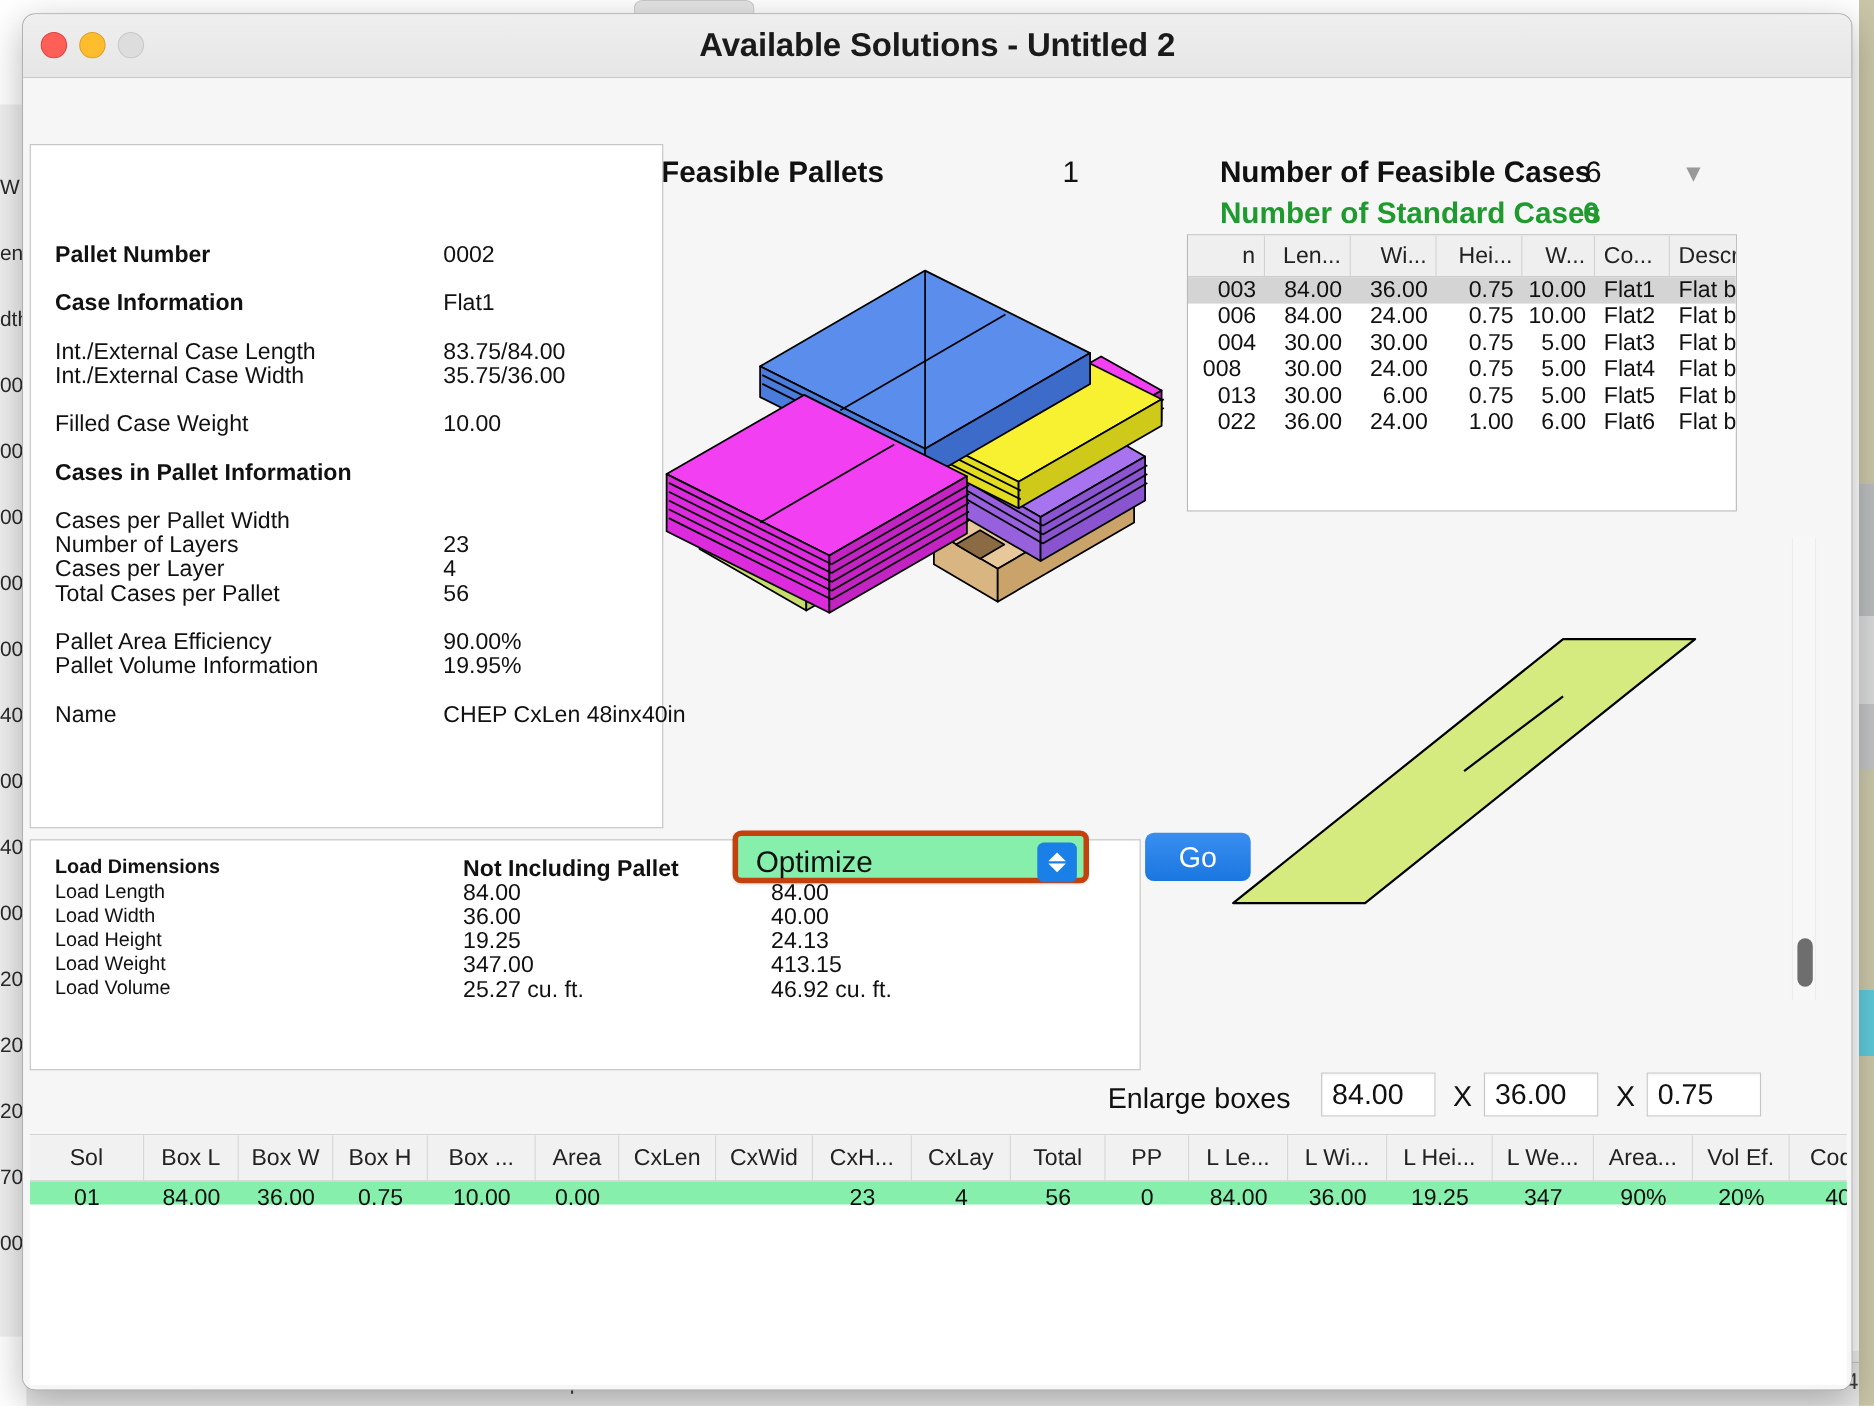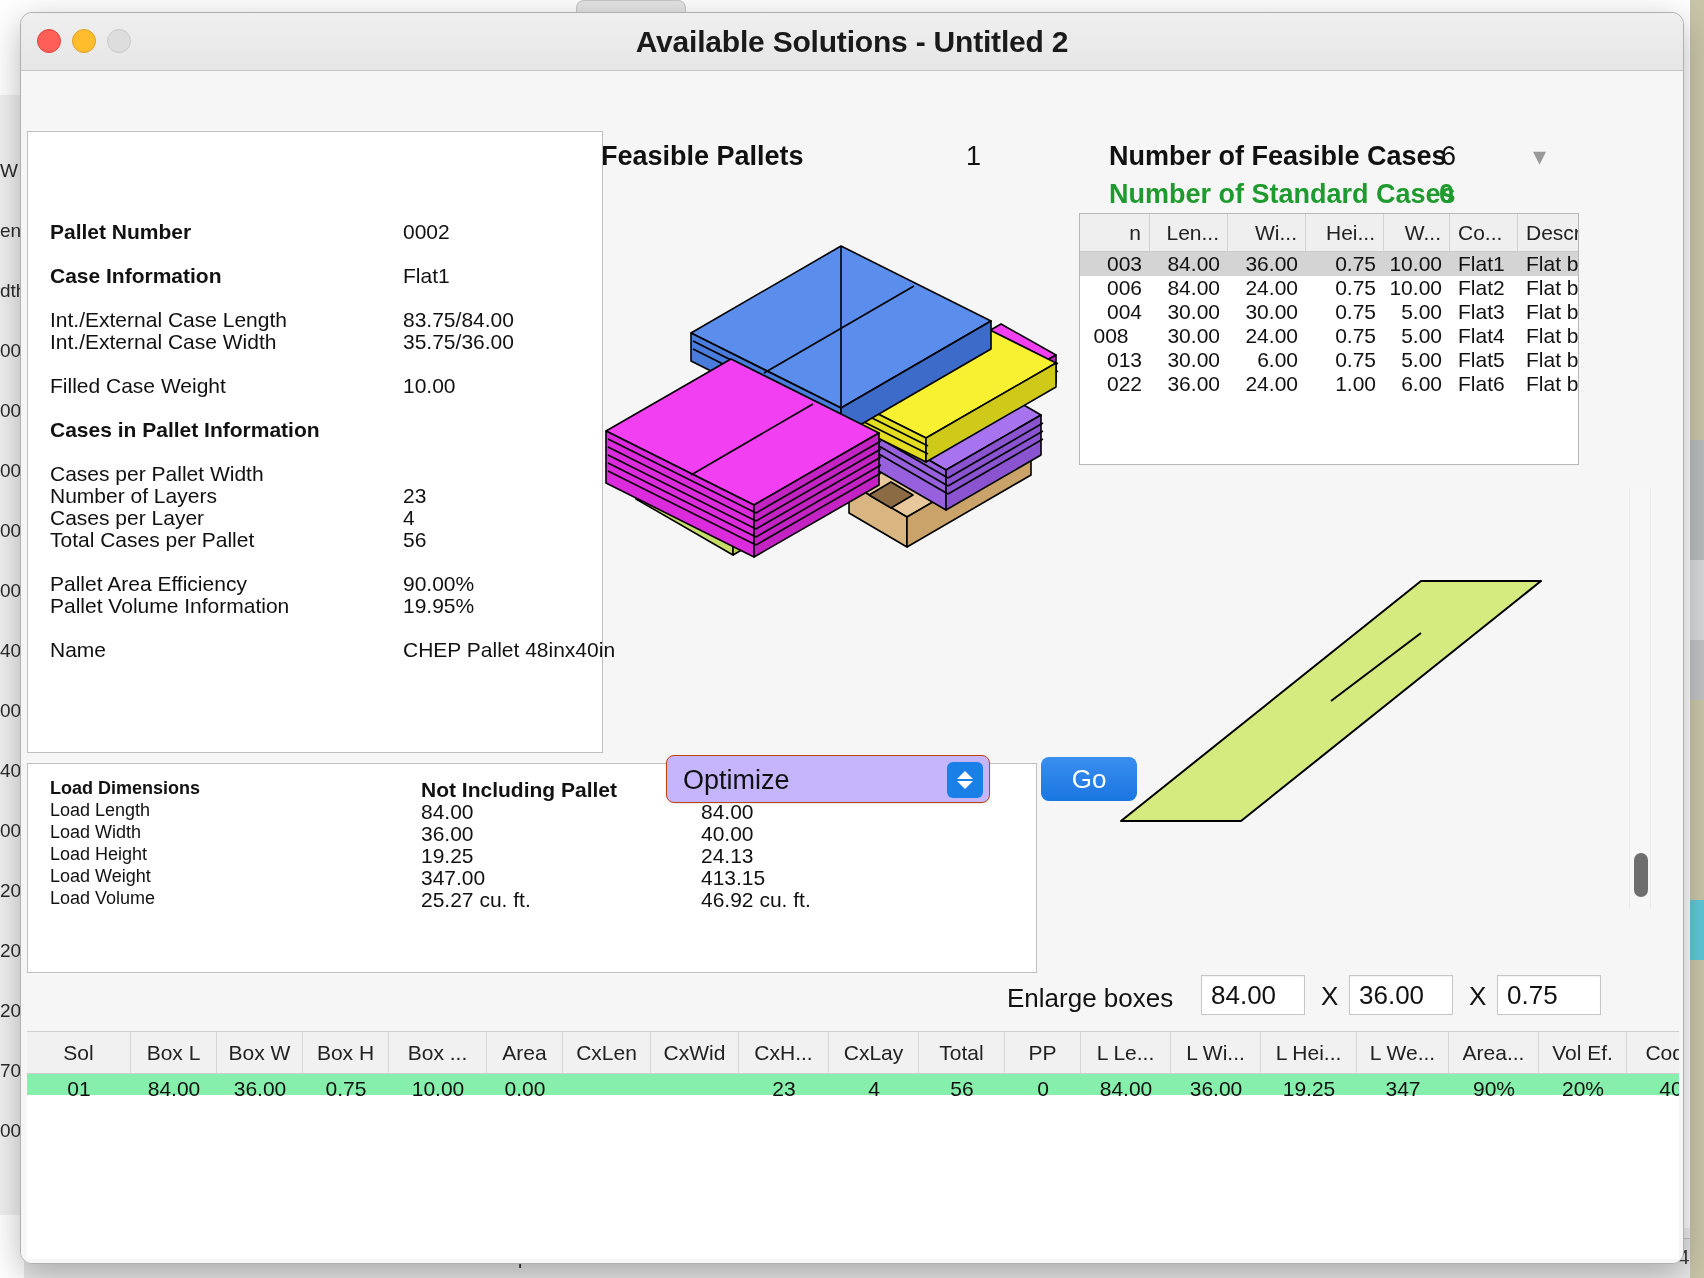--- a/index.html
+++ b/index.html
@@ -167,21 +167,21 @@
   .pallet-view {
     position: absolute; left: 580px; top: 112px;
     width: 470px; height: 470px;
   }
   .pallet-view svg { display: block; }
 
   
   .optimize-select {
     position: absolute; left: 645px; top: 684px;
     width: 324px; height: 48px;
-    background: #c4b5fd; border: 1px solid #c2410c; border-radius: 8px;
+    background: #86efac; border: 5px solid #c2410c; border-radius: 8px;
     box-shadow: 0 1px 2px rgba(0,0,0,0.10);
     cursor: pointer;
   }
   .optimize-select .label {
     position: absolute; left: 16px; top: 9px; font-size: 27px; color: #111;
   }
   .opt-stepper {
     position: absolute; right: 6px; top: 6px; width: 36px; height: 36px;
     background: #1b7fe8; border-radius: 6px;
     display: flex; flex-direction: column; align-items: center; justify-content: center;
@@ -349,21 +349,21 @@
         <div class="info-row" style="top: 440px;">
           <span class="info-lbl">Pallet Area Efficiency</span>
           <span class="info-val">90.00%</span>
         </div>
         <div class="info-row" style="top: 462px;">
           <span class="info-lbl">Pallet Volume Information</span>
           <span class="info-val">19.95%</span>
         </div>
         <div class="info-row" style="top: 506px;">
           <span class="info-lbl">Name</span>
-          <span class="info-val">CHEP Pallet 48inx40in</span>
+          <span class="info-val">CHEP CxLen 48inx40in</span>
         </div>
       </div>
 
     <div class="pallet-view">
       <svg width="470" height="470" viewBox="0 0 470 470">
         <g stroke="#000" stroke-width="1.6" stroke-linejoin="round">
 
           <g>
             <polygon points="248,300 372,228 430,262 306,334" fill="#e8c89a"></polygon>
             <polygon points="248,300 248,330 306,364 306,334" fill="#d9b581"></polygon>

